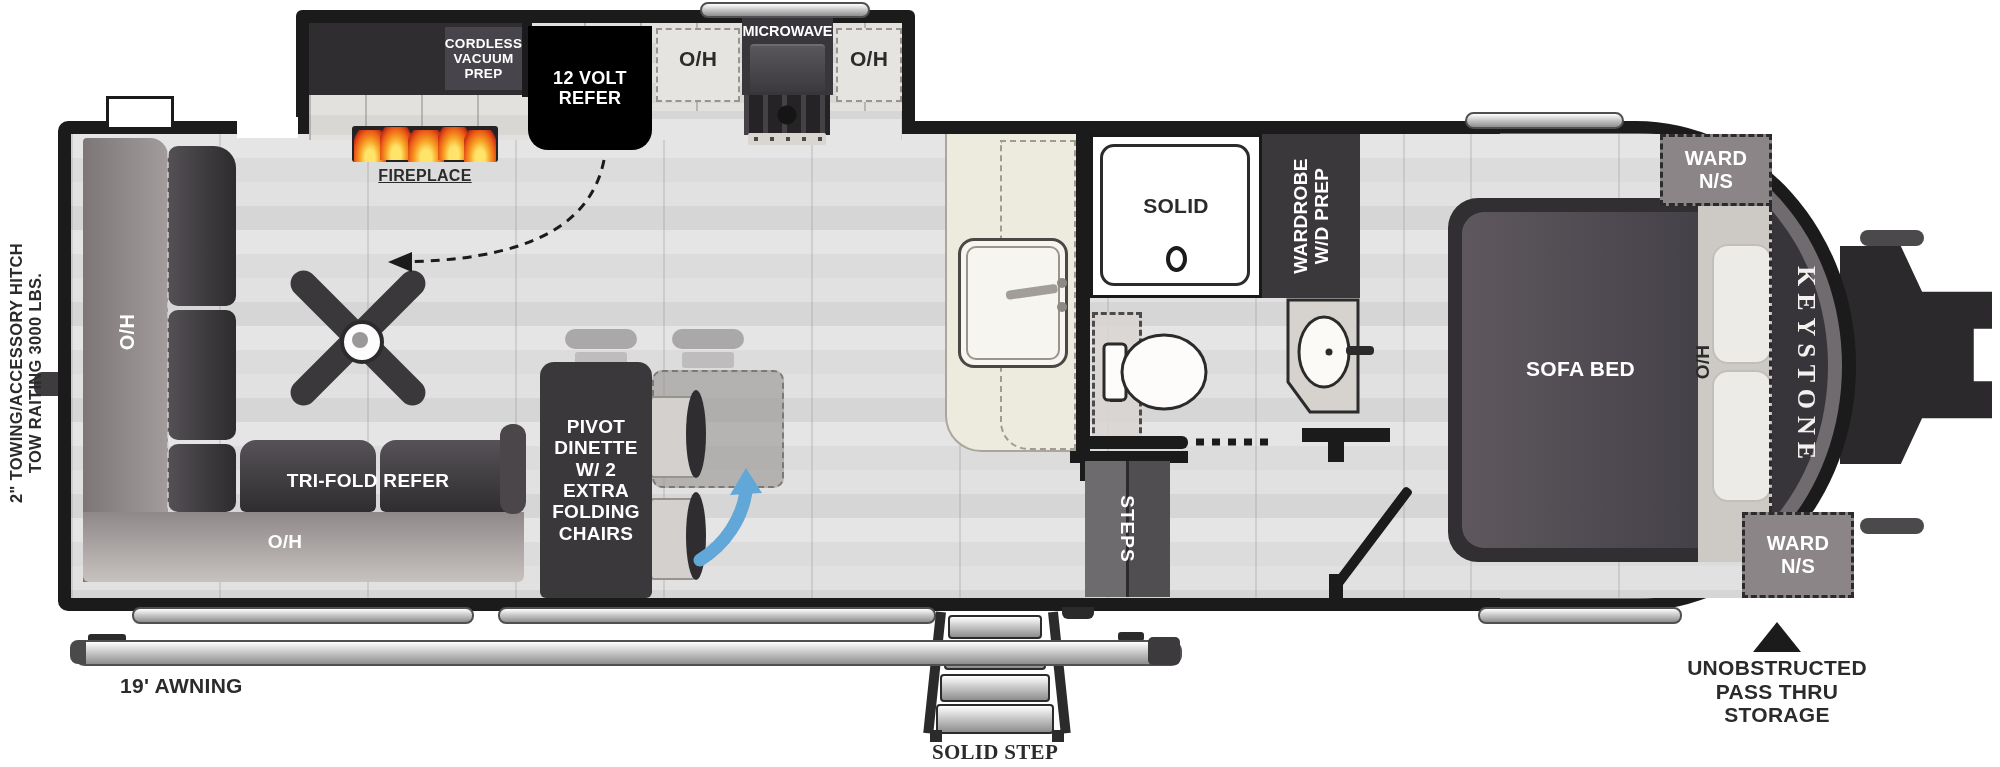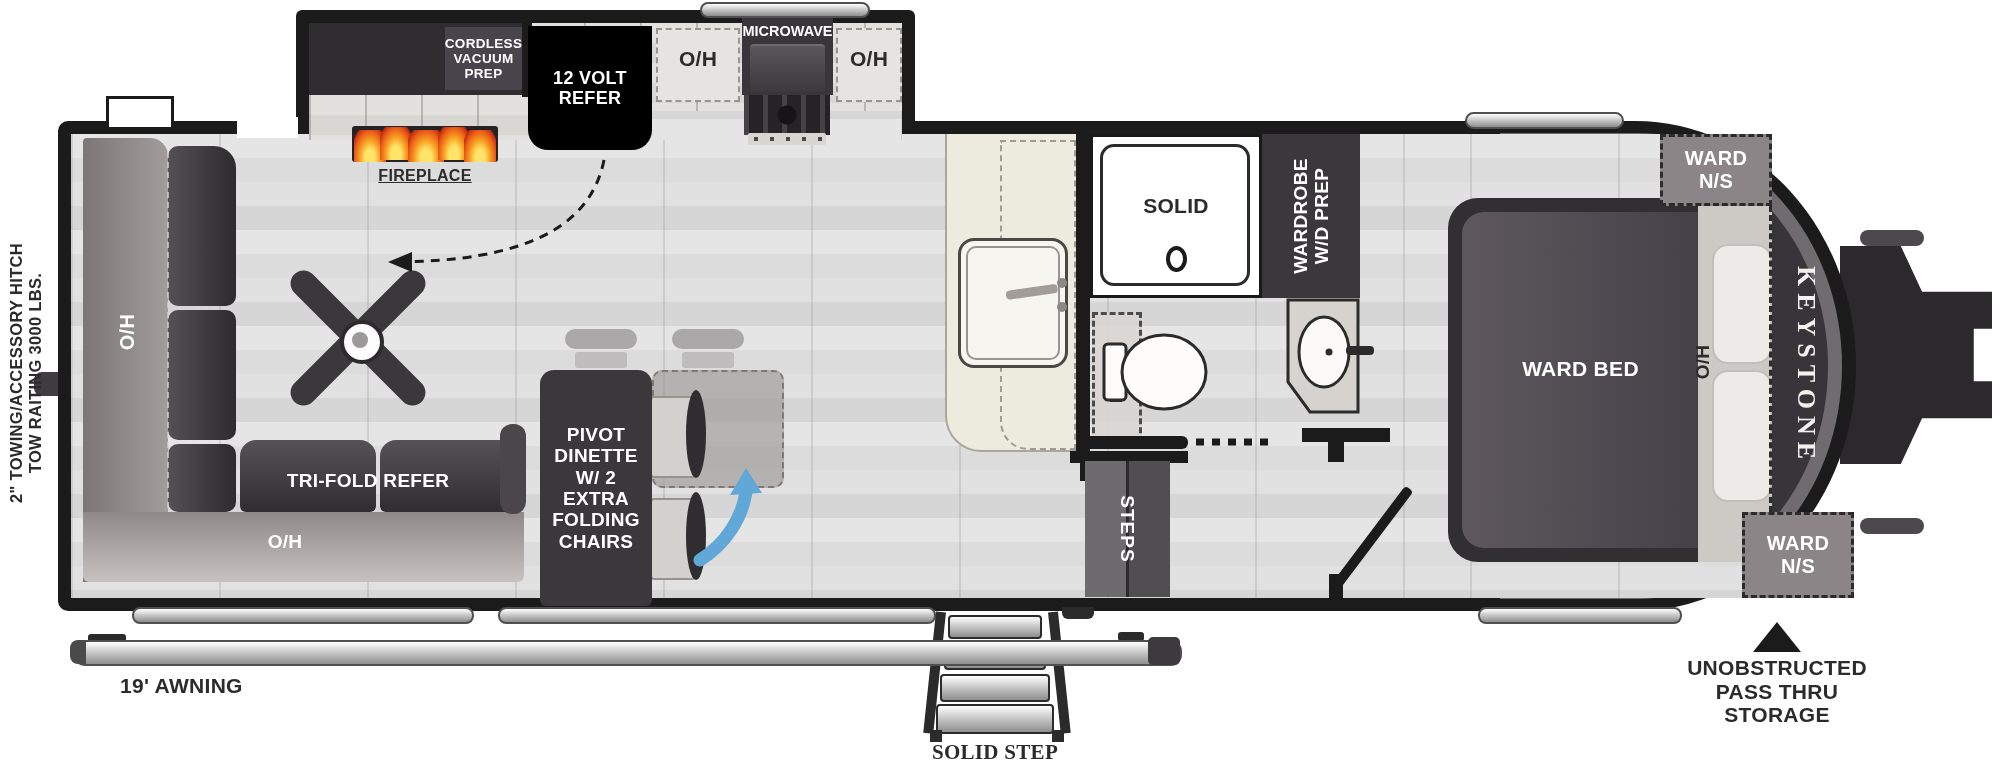--- a/index.html
+++ b/index.html
@@ -109,21 +109,21 @@
   <div class="a" style="left:652px;top:370px;width:128px;height:114px;background:rgba(150,147,145,.6);
               border:2px dashed #7b7875;border-radius:10px;"></div>
   <div class="a" style="left:565px;top:329px;width:72px;height:20px;border-radius:10px;background:rgba(120,118,118,.55);"></div>
   <div class="a" style="left:575px;top:352px;width:52px;height:16px;border-radius:3px;background:rgba(140,138,138,.38);"></div>
   <div class="a" style="left:672px;top:329px;width:72px;height:20px;border-radius:10px;background:rgba(120,118,118,.55);"></div>
   <div class="a" style="left:682px;top:352px;width:52px;height:16px;border-radius:3px;background:rgba(140,138,138,.38);"></div>
   <div class="a" style="left:650px;top:396px;width:42px;height:78px;background:#d3d0cd;border:2px solid #97938f;border-radius:4px;"></div>
   <div class="a" style="left:686px;top:390px;width:20px;height:88px;background:#2f2d30;border-radius:50%;"></div>
   <div class="a" style="left:650px;top:498px;width:42px;height:78px;background:#d3d0cd;border:2px solid #97938f;border-radius:4px;"></div>
   <div class="a" style="left:686px;top:492px;width:20px;height:88px;background:#2f2d30;border-radius:50%;"></div>
-  <div class="a lb w" style="left:540px;top:362px;width:112px;height:236px;background:#3b383c;border-radius:14px 14px 6px 6px;font-size:19px;margin-top:8px;">
+  <div class="a lb w" style="left:540px;top:362px;width:112px;height:236px;background:#3b383c;border-radius:14px 14px 6px 6px;font-size:19px;">
     <span style="display:block;width:104px;">PIVOT DINETTE W/ 2 EXTRA FOLDING CHAIRS</span>
   </div>
 
   <div class="a" style="left:945px;top:134px;width:133px;height:318px;background:#edeade;
               border:2px solid #aaa69b;border-top:none;border-radius:0 0 0 36px;box-sizing:border-box;"></div>
   <div class="a" style="left:1000px;top:140px;width:72px;height:306px;border:2px dashed #a09b91;border-radius:0 0 0 28px;"></div>
   <div class="a" style="left:958px;top:238px;width:110px;height:130px;background:#f7f5f0;border:3px solid #4a4745;border-radius:16px;box-sizing:border-box;"></div>
   <div class="a" style="left:966px;top:246px;width:94px;height:114px;border:2px solid #99948e;border-radius:10px;box-sizing:border-box;"></div>
 
   <div class="a" style="left:1076px;top:134px;width:14px;height:320px;background:#1b1b1b;"></div>
@@ -151,21 +151,21 @@
   <div class="a" style="left:1336px;top:581px;width:122px;height:10px;background:#1b1b1b;border-radius:4px;
               transform-origin:0 50%;transform:rotate(-53deg);"></div>
   <div class="a" style="left:1329px;top:574px;width:14px;height:24px;background:#1b1b1b;"></div>
 
   <div class="a" style="left:1448px;top:198px;width:250px;height:364px;background:#322f33;border-radius:30px 0 0 30px;"></div>
   <div class="a" style="left:1462px;top:212px;width:236px;height:336px;border-radius:22px 0 0 22px;
               background:linear-gradient(90deg,#5e585e,#454148);"></div>
   <div class="a" style="left:1698px;top:198px;width:74px;height:364px;background:#cdc9c5;"></div>
   <div class="a" style="left:1712px;top:244px;width:56px;height:116px;background:#edebe7;border:2px solid #c2beba;border-radius:16px;"></div>
   <div class="a" style="left:1712px;top:370px;width:56px;height:128px;background:#edebe7;border:2px solid #c2beba;border-radius:16px;"></div>
-  <div class="a lb w" style="left:1488px;top:356px;width:185px;height:26px;font-size:21px;">WARD BED</div>
+  <div class="a lb w" style="left:1488px;top:356px;width:185px;height:26px;font-size:21px;">SOFA BED</div>
   <div class="a lb d" style="left:1673px;top:350px;width:60px;height:24px;transform:rotate(-90deg);font-size:19px;">O/H</div>
   <div class="a" style="left:1769px;top:206px;width:0;height:306px;border-left:3px dashed #2b2b2b;"></div>
   <div class="a lb w" style="left:1660px;top:134px;width:112px;height:72px;background:#8b8588;border:3px dashed #2b2b2b;box-sizing:border-box;font-size:20px;">
     <span style="display:block;width:64px;">WARD N/S</span>
   </div>
   <div class="a lb w" style="left:1742px;top:512px;width:112px;height:86px;background:#8b8588;border:3px dashed #2b2b2b;box-sizing:border-box;font-size:20px;">
     <span style="display:block;width:64px;">WARD N/S</span>
   </div>
 
   <div class="a lb" style="left:1671px;top:352px;width:270px;height:28px;transform:rotate(90deg);

